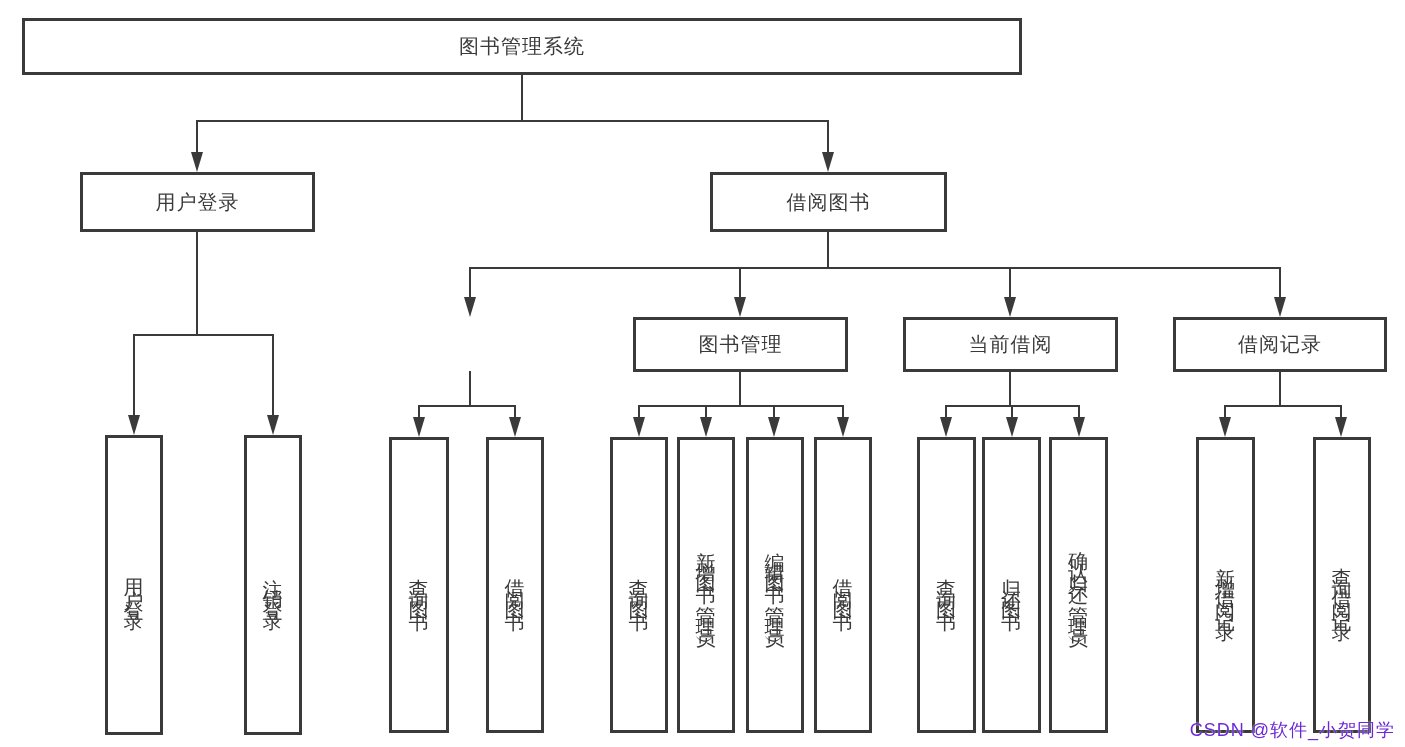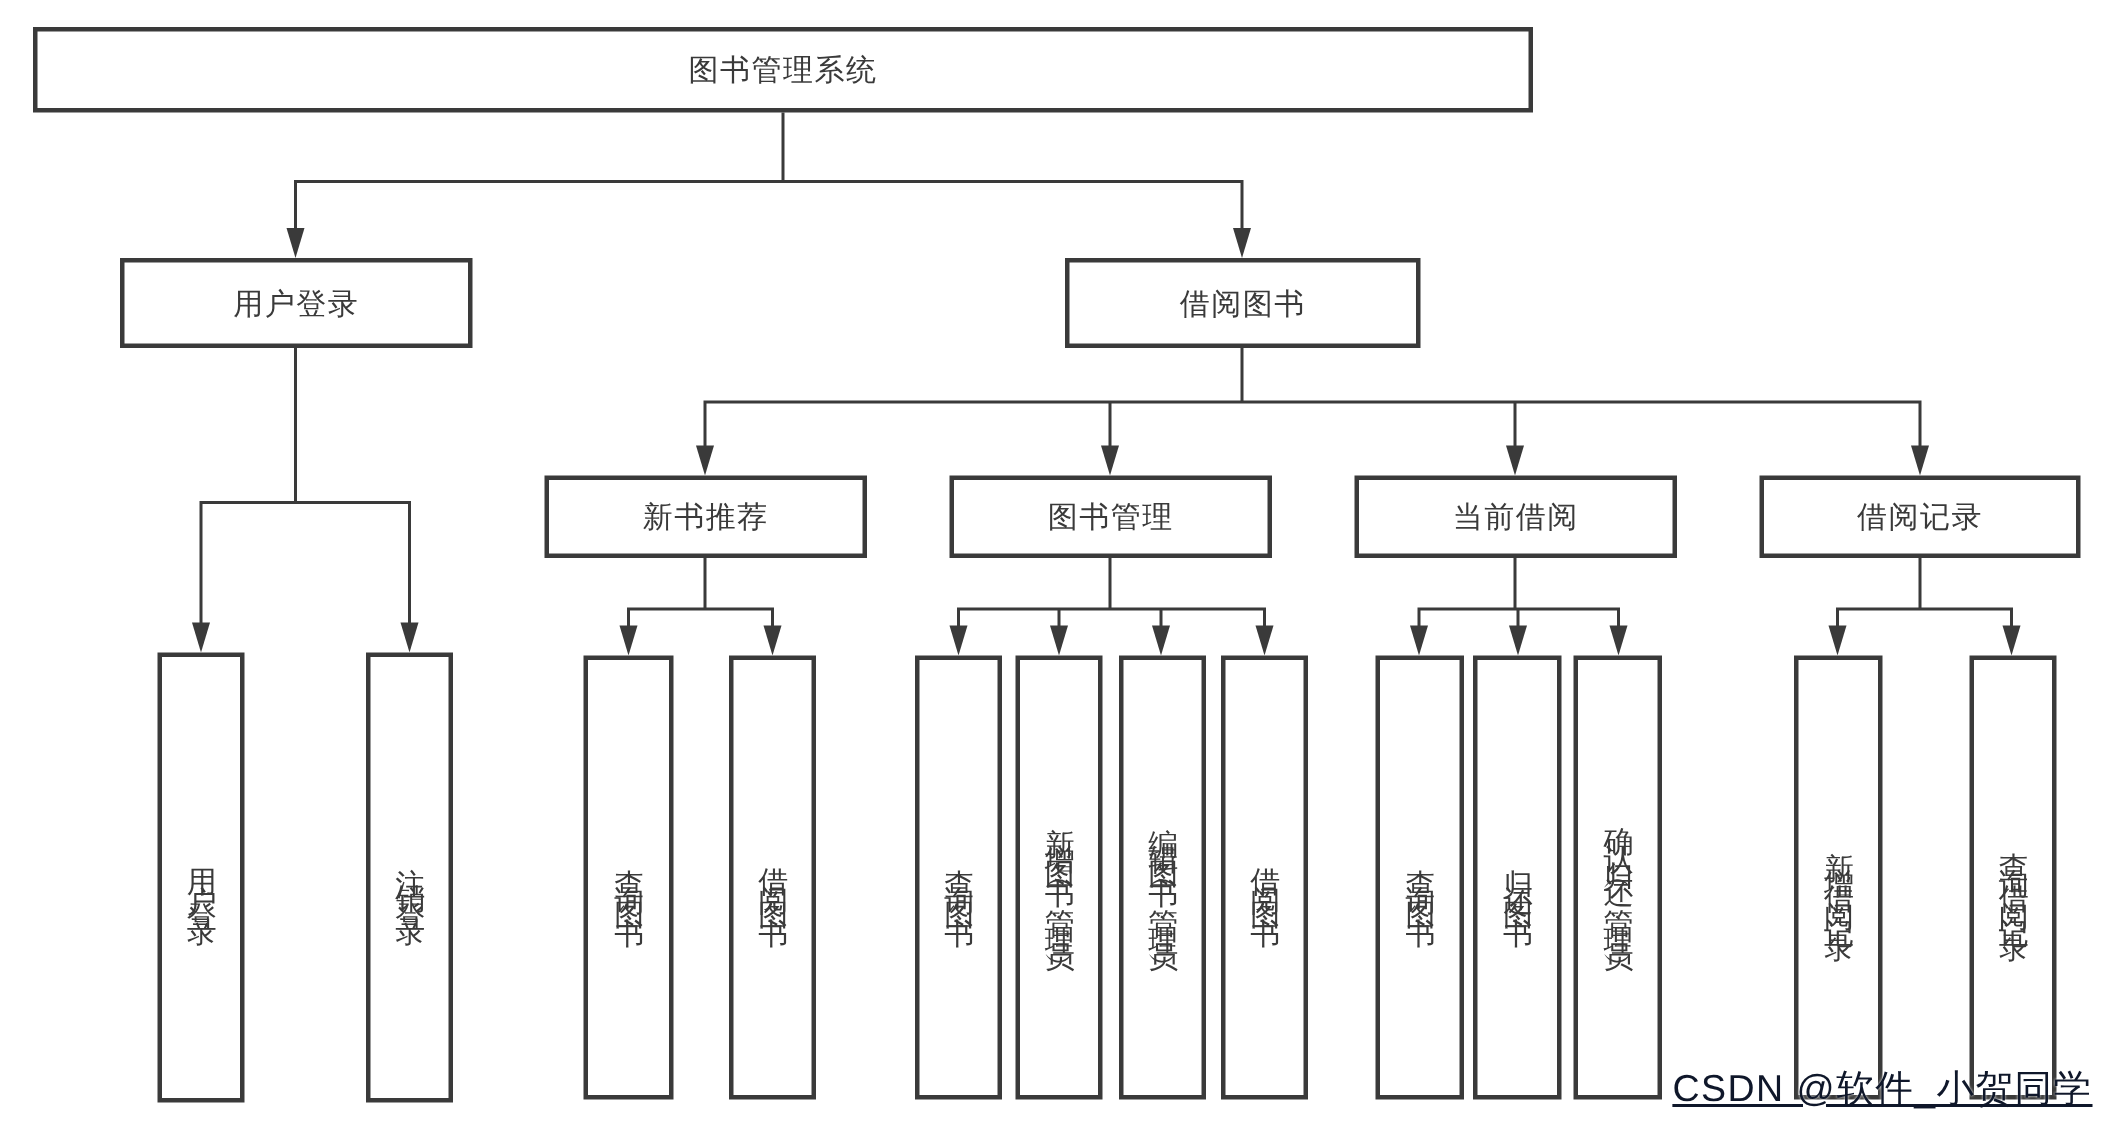--- a/index.html
+++ b/index.html
@@ -62,25 +62,24 @@
   .l-bb-borrow       { left: 814px;  top: 437px; width: 58px;   height: 296px; }
   .l-cb-query        { left: 917px;  top: 437px; width: 59px;   height: 296px; }
   .l-cb-return       { left: 982px;  top: 437px; width: 59px;   height: 296px; }
   .l-cb-confirm      { left: 1049px; top: 437px; width: 59px;   height: 296px; }
   .l-br-add          { left: 1196px; top: 437px; width: 59px;   height: 296px; }
   .l-br-query        { left: 1313px; top: 437px; width: 58px;   height: 296px; }
   .watermark {
     position: absolute;
     right: 10px;
     bottom: 5px;
-    font-size: 25px;
-    color: #0f172a;
+    font-size: 18px;
+    color: #6d28d9;
     letter-spacing: 1px;
     text-shadow: 0 0 2px #ffffff;
-    text-decoration: underline;
   }
 </style>
 </head>
 <body>
 
 <div class="canvas">
 
   <svg class="connectors" viewBox="0 0 1405 747" xmlns="http://www.w3.org/2000/svg">
     <path d="
       M522 68 V121 M197 121 H828 M197 121 V155 M828 121 V155
@@ -117,23 +116,20 @@
     <span>图书管理系统</span>
   </div>
 
   <div class="node n-user-login">
     <span>用户登录</span>
   </div>
   <div class="node n-book-mgmt">
     <span>借阅图书</span>
   </div>
 
-  <div class="node n-new-book">
-    <span>新书推荐</span>
-  </div>
   <div class="node n-book-borrow">
     <span>图书管理</span>
   </div>
   <div class="node n-current-borrow">
     <span>当前借阅</span>
   </div>
   <div class="node n-borrow-records">
     <span>借阅记录</span>
   </div>
 

